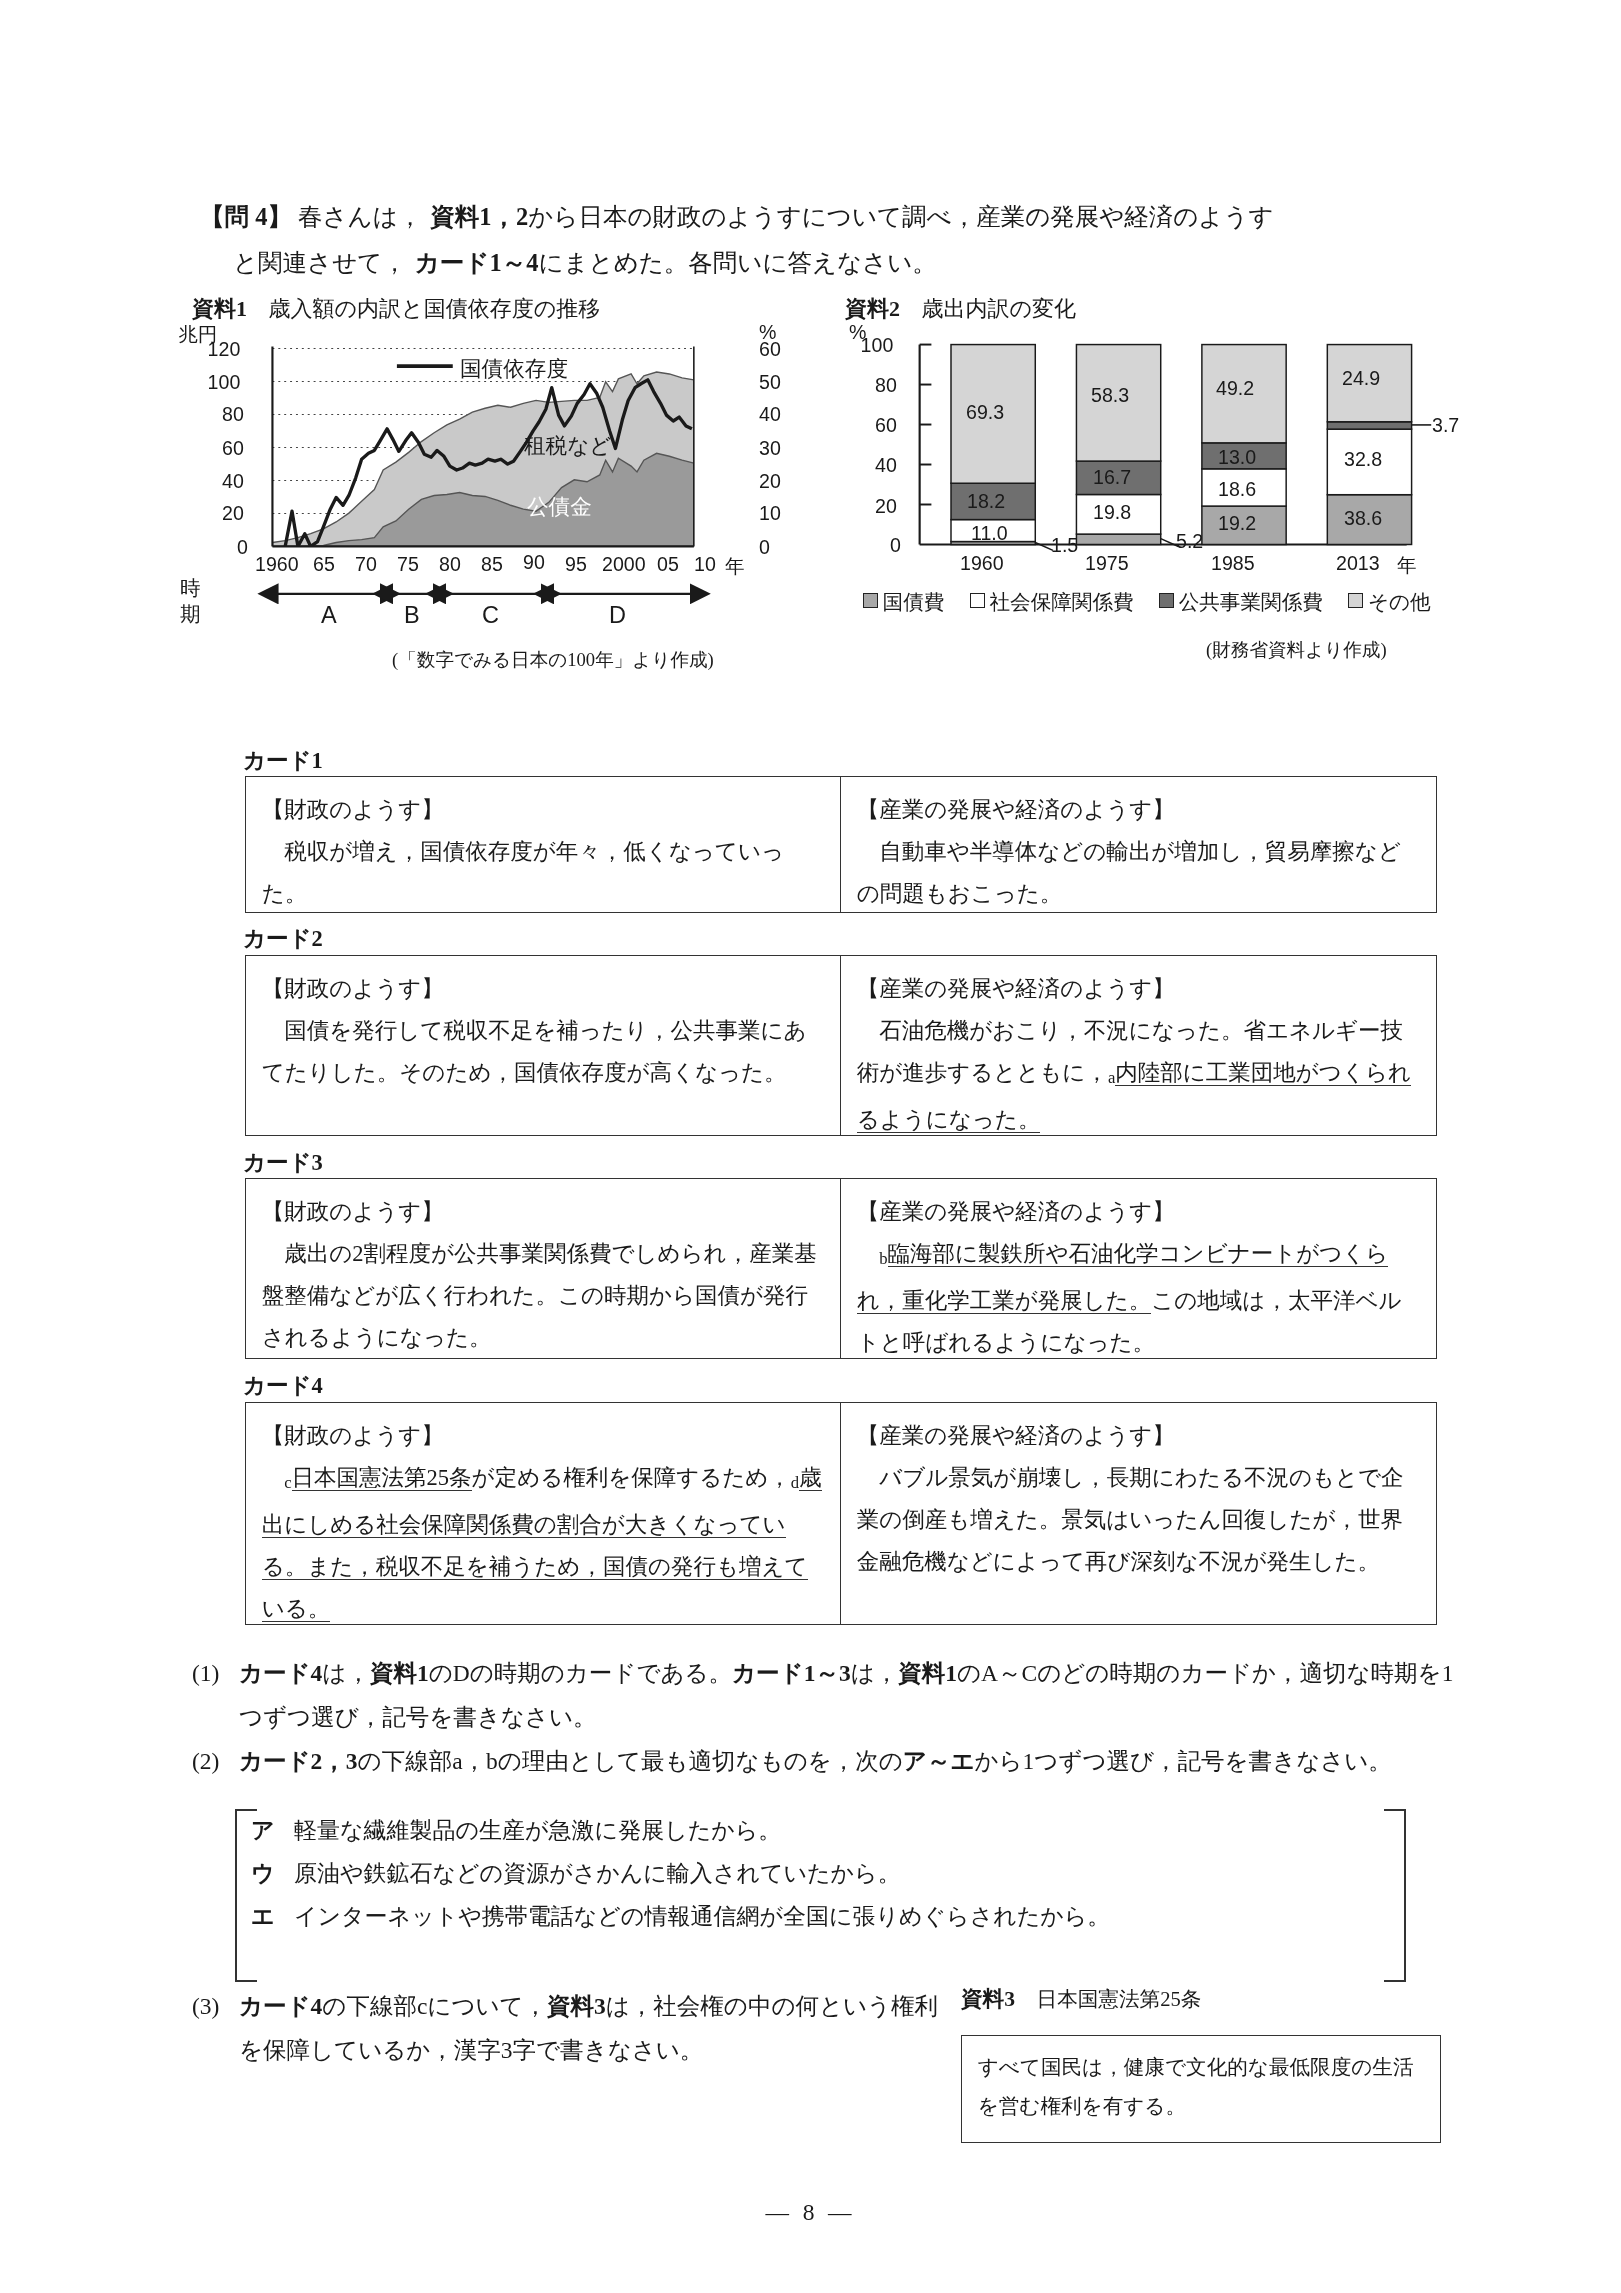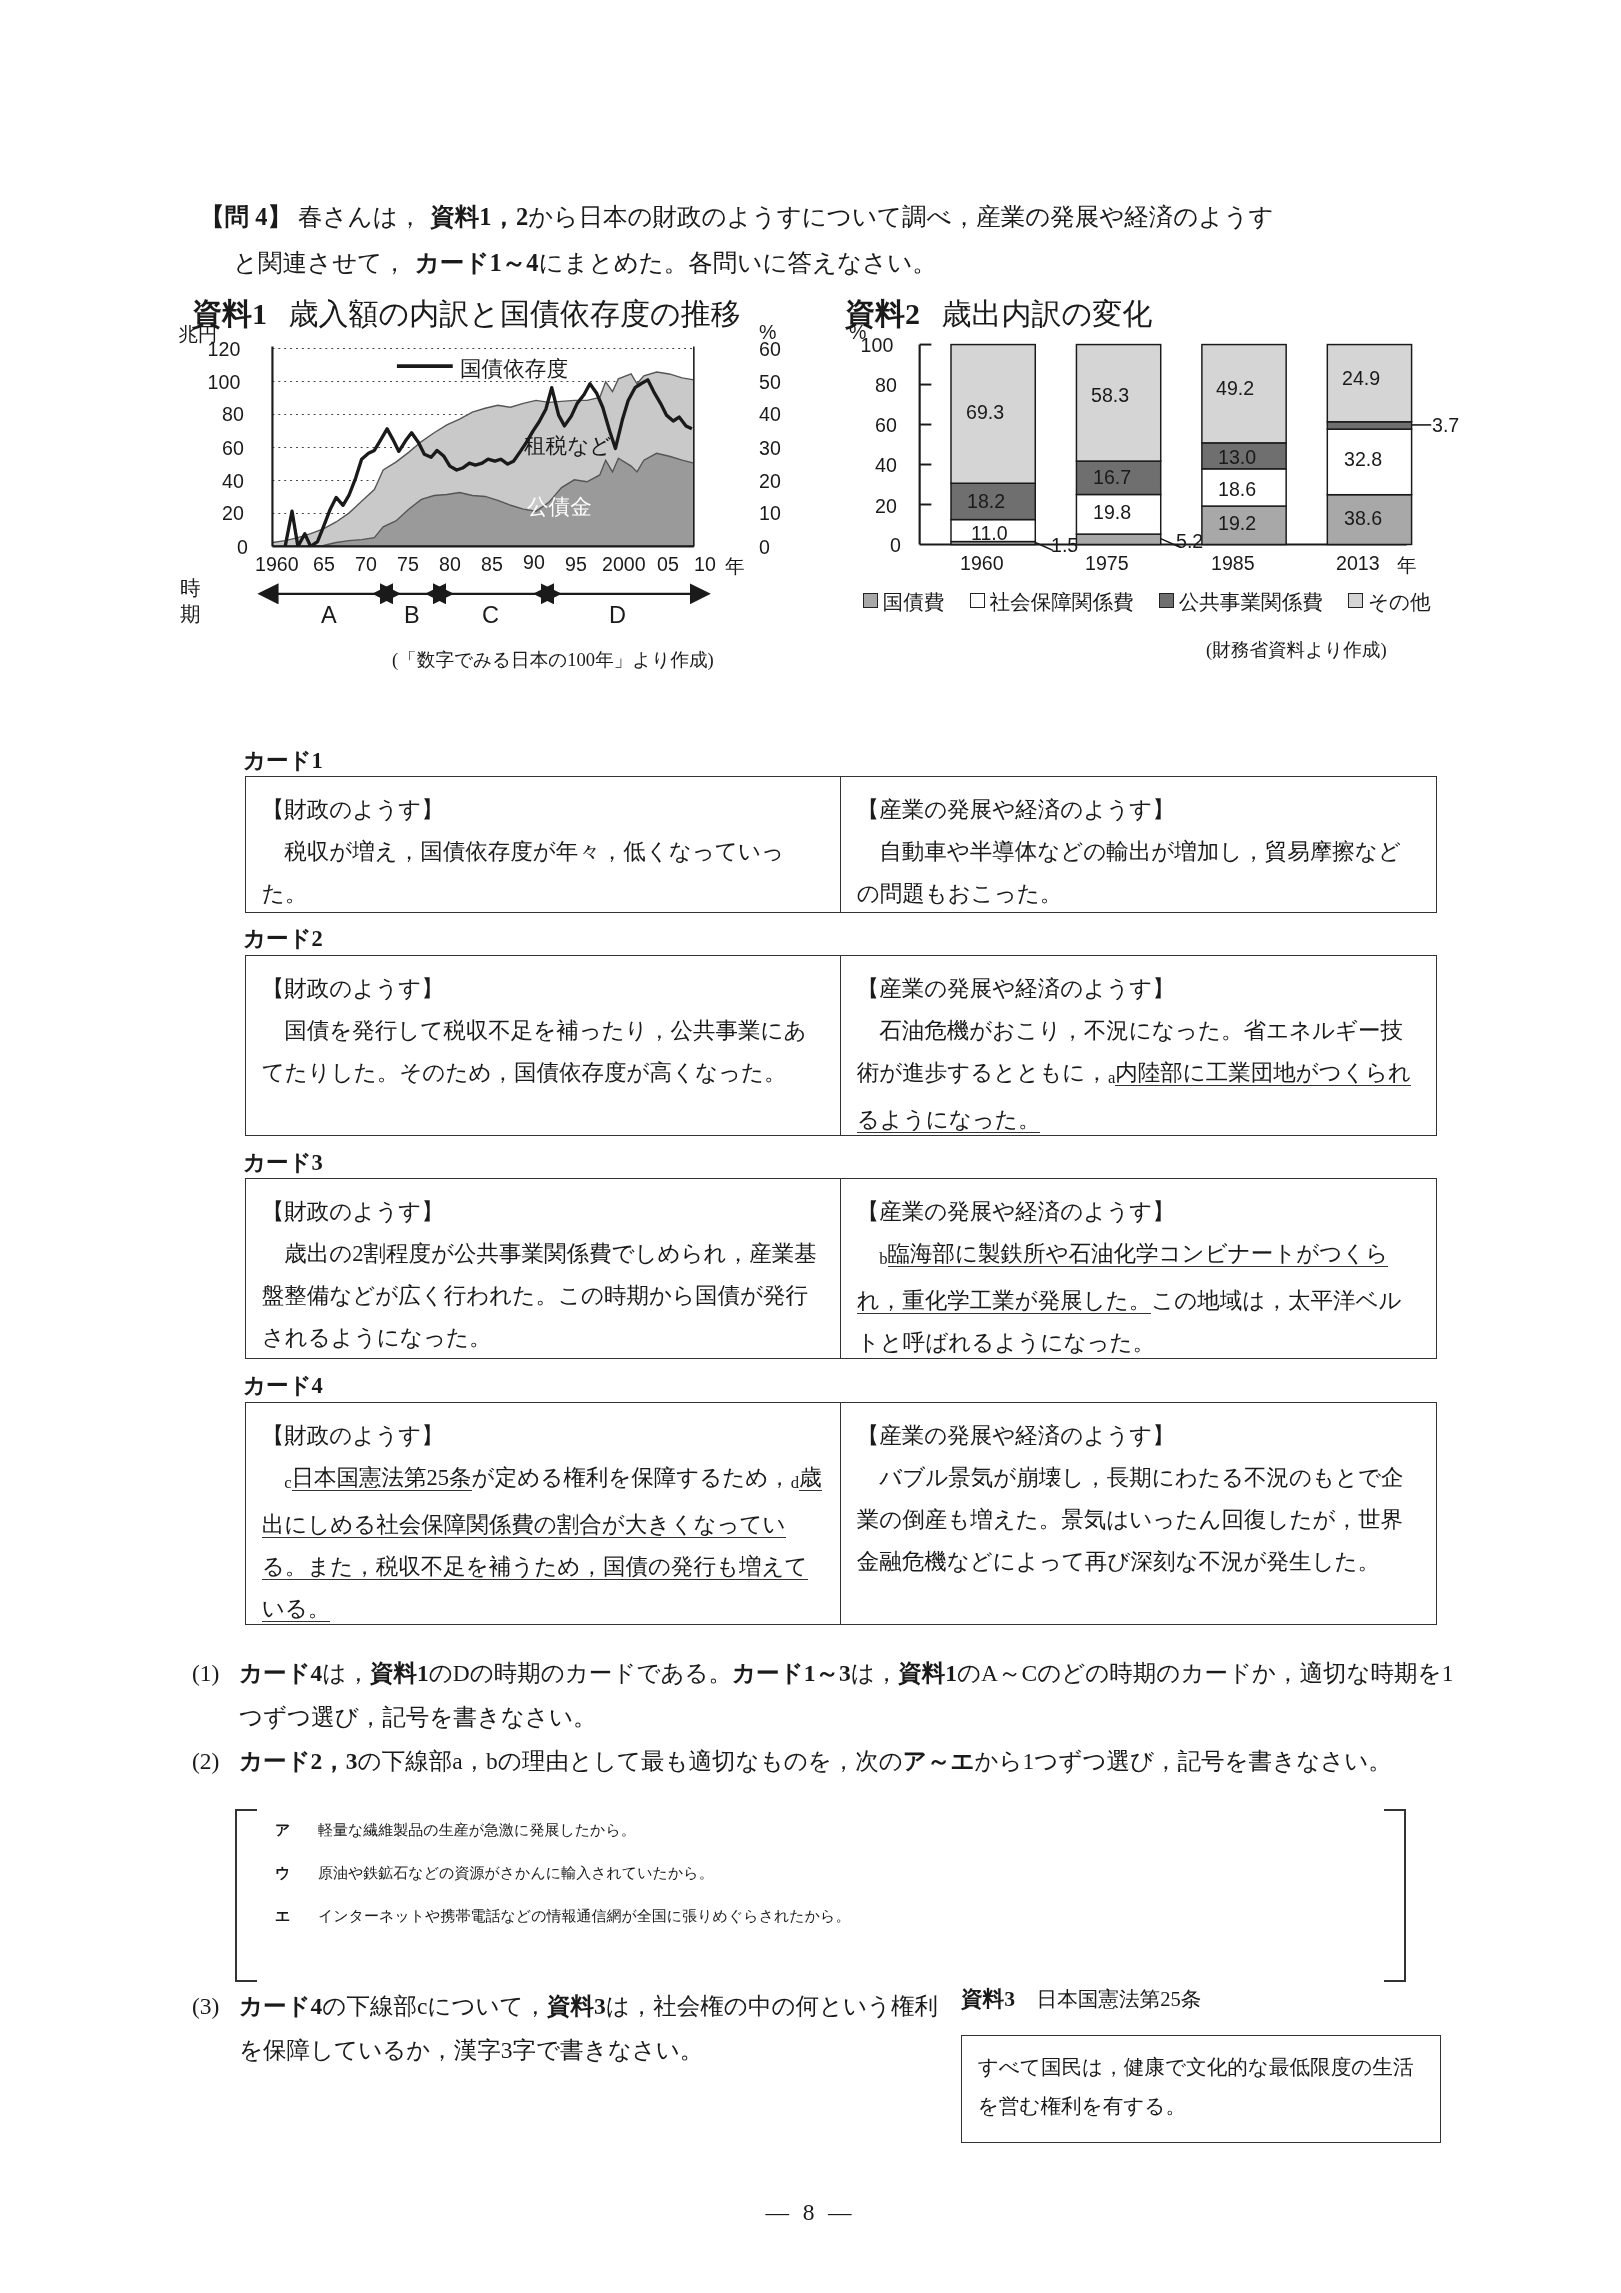--- a/index.html
+++ b/index.html
@@ -30,21 +30,21 @@
     width: 1264px;
     font-size: 24.5px;
     line-height: 46px;
   }
   .q-head .bold { font-weight: bold; margin-left: 8px; }
   .q-head .l2 { display: block; padding-left: 41px; }
 
   
   .src-label {
     position: absolute;
-    font-size: 30px;
+    font-size: 22px;
     white-space: nowrap;
   }
   .src-label .bold { font-weight: bold; }
   .src-label .ttl { margin-left: 21.6px; }
 
   
   #fig1 { position: absolute; left: 186px; top: 323px; width: 608px; height: 294px; }
   #fig2 { position: absolute; left: 843px; top: 323px; width: 608px; height: 294px; }
 
   .axis-unit {
@@ -119,24 +119,24 @@
     font-size: 23.5px;
     line-height: 44px;
     width: 1264px;
   }
   .qitem .num { position: absolute; left: 0; top: 0; }
   .qitem .txt { display: block; padding-left: 47px; }
   .qitem .bold { font-weight: bold; }
 
   .choices {
     position: absolute;
-    left: 275px;
+    left: 251px;
     top: 1809px;
     width: 1137px;
-    font-size: 15px;
+    font-size: 23px;
     line-height: 43px;
   }
   .choice-line { white-space: nowrap; }
   .choice-line .kana { font-weight: bold; display: inline-block; width: 43px; }
   .brk-l, .brk-r {
     position: absolute;
     top: 1809px;
     width: 21.6px;
     height: 173px;
     box-sizing: border-box;

